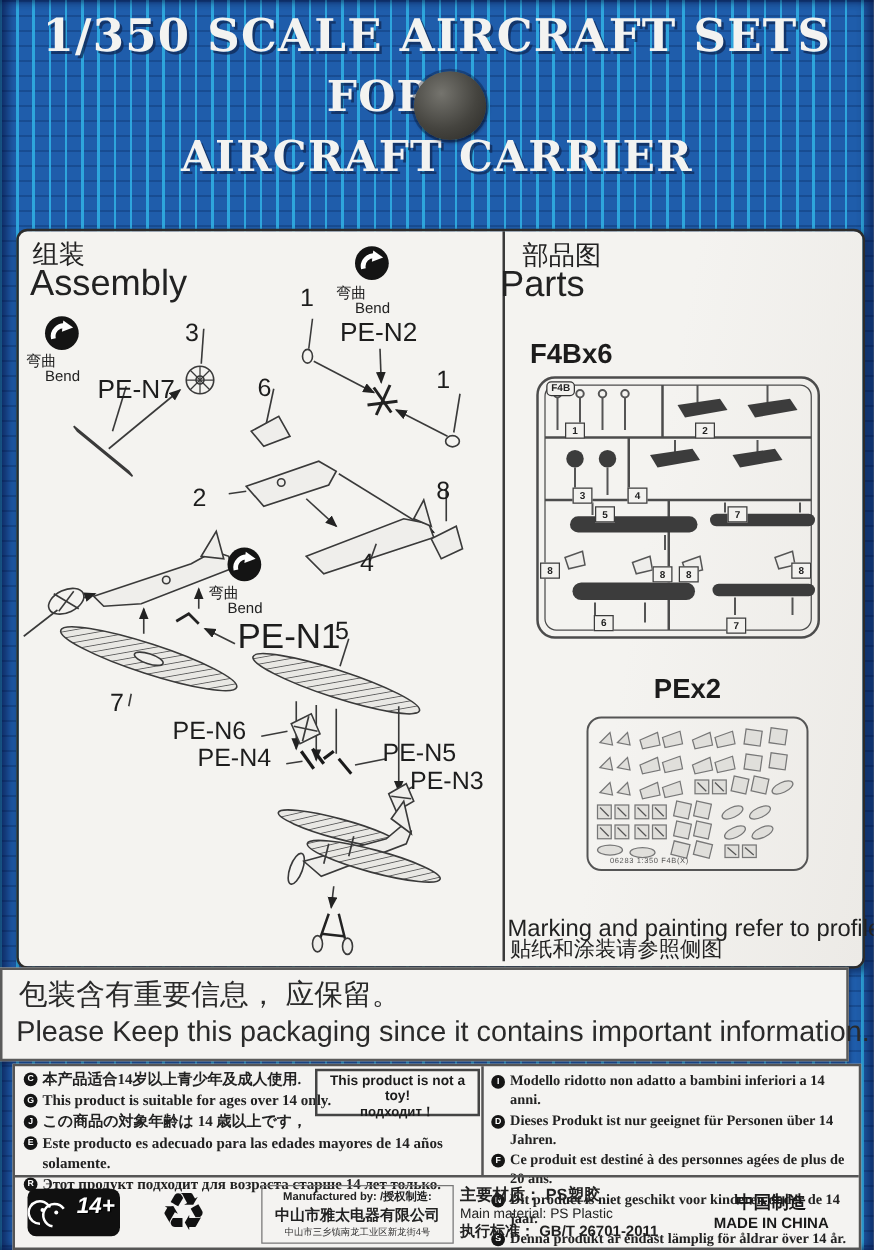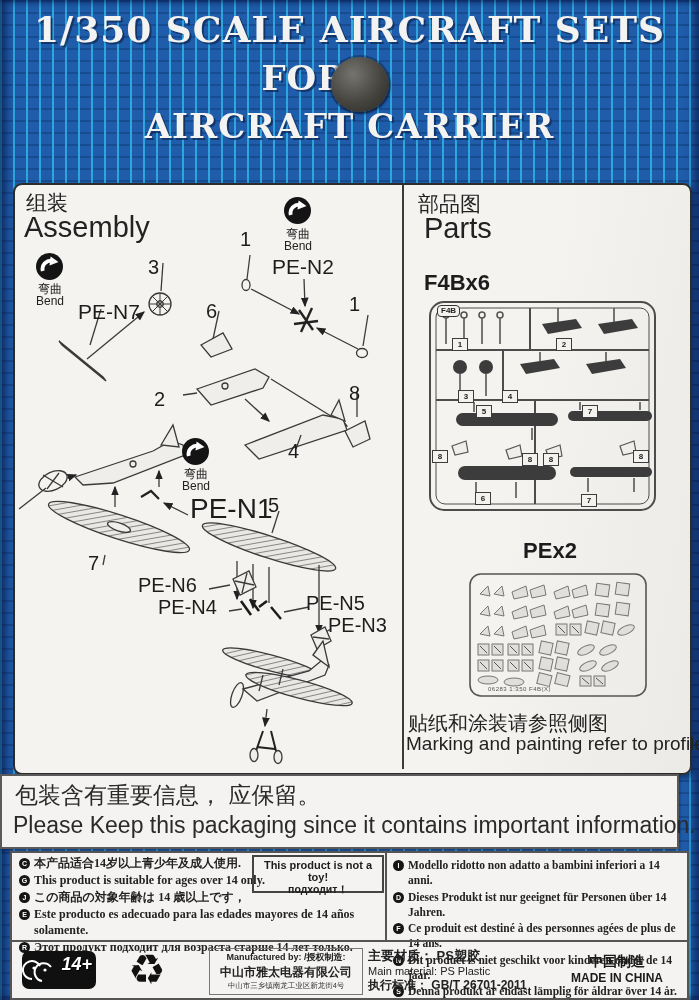--- a/index.html
+++ b/index.html
@@ -23,30 +23,30 @@
   
   .panel{position:absolute;left:13px;top:183px;width:675px;height:588px;
     background:linear-gradient(100deg,#f4f3f0 70%,#eceae6);border:2px solid #2c2c2c;border-radius:9px;
     box-shadow:2px 3px 5px rgba(0,0,30,.4);}
   .vdiv{position:absolute;left:402px;top:185px;width:2px;height:584px;background:#3a3a3a;}
   .hdr-zh{font-size:21px;color:#222;}
   .hdr-en{font-size:29px;color:#222;}
   .lbl{position:absolute;font-size:20px;color:#1d1d1d;white-space:nowrap;}
   .num{position:absolute;font-size:20px;color:#1d1d1d;}
   .bend-ic{position:absolute;width:27px;height:27px;border-radius:50%;background:#141414;}
-  .bend-zh{position:absolute;width:58px;text-align:center;font-size:12px;color:#222;}
+  .bend-zh{position:absolute;width:58px;font-size:12px;color:#222;}
   .bend-en{position:absolute;width:58px;text-align:center;font-size:12px;color:#222;}
   .sprue-title{position:absolute;left:424px;top:270px;font-size:22px;font-weight:bold;}
   .pe-title{position:absolute;left:430px;top:538px;width:240px;text-align:center;font-size:22px;font-weight:bold;}
   .tag{position:absolute;min-width:12px;height:11px;border:1px solid #3c3c3c;background:#f3f2ef;
     font:bold 8px/11px "Liberation Sans",sans-serif;text-align:center;padding:0 1px;color:#222;}
   .f4b-tag{position:absolute;left:437px;top:305px;border:1.5px solid #333;border-radius:4px;
     font:bold 8px/10px "Liberation Sans",sans-serif;padding:0 3px;background:#f3f2ef;color:#222;}
   .pe-code{position:absolute;left:488px;top:686px;font-size:6px;letter-spacing:.5px;color:#555;}
-  .mark-zh{position:absolute;left:408px;top:710px;font-size:20px;color:#222;}
+  .mark-zh{position:absolute;left:408px;top:748px;font-size:17px;color:#222;}
   .mark-en{position:absolute;left:406px;top:733px;font-size:19px;color:#222;white-space:nowrap;}
   
   .keep{position:absolute;left:0;top:774px;width:675px;height:71px;background:#f4f3f1;
     border:2px solid #5a5a5a;box-shadow:1px 2px 3px rgba(0,0,30,.35);}
   .keep-zh{position:absolute;left:13px;top:4px;font-size:23px;color:#2a2a2a;}
   .keep-en{position:absolute;left:11px;top:36px;font-size:23px;color:#2a2a2a;white-space:nowrap;}
   
   .foot{position:absolute;left:10px;top:851px;width:675px;height:145px;background:#f4f3f1;
     border:2px solid #555;font-family:"Liberation Serif",serif;}
   .warn-left{position:absolute;left:7px;top:3px;width:364px;}
@@ -249,21 +249,21 @@
   <div class="num" style="left:288px;top:440px;">4</div>
   <div class="num" style="left:268px;top:494px;">5</div>
   <div class="num" style="left:88px;top:552px;">7</div>
 
   <div class="lbl" style="left:138px;top:574px;">PE-N6</div>
   <div class="lbl" style="left:158px;top:596px;">PE-N4</div>
   <div class="lbl" style="left:306px;top:592px;">PE-N5</div>
   <div class="lbl" style="left:328px;top:614px;">PE-N3</div>
 
   <div class="abs hdr-zh" style="left:418px;top:190px;">部品图</div>
-  <div class="abs hdr-en" style="left:424px;top:212px;">Parts</div>
+  <div class="abs hdr-en" style="left:400px;top:212px;">Parts</div>
   <div class="sprue-title">F4Bx6</div>
 
   <svg class="abs" style="left:428px;top:300px;" width="229" height="212" viewBox="0 0 229 212">
     <g stroke="#4c4c4c" stroke-width="2" fill="none">
       <rect x="2" y="2" width="225" height="208" rx="14"></rect>
       <rect x="8" y="8" width="213" height="196" rx="9" stroke-width="1"></rect>
       <line x1="8" y1="50" x2="221" y2="50"></line>
       <line x1="8" y1="100" x2="221" y2="100"></line>
       <line x1="102" y1="8" x2="102" y2="50"></line>
       <line x1="75" y1="50" x2="75" y2="100"></line>
@@ -435,21 +435,21 @@
       <div class="warn-row">
         <span class="lang-b">I</span>
         <span>Modello ridotto non adatto a bambini inferiori a 14 anni.</span>
       </div>
       <div class="warn-row">
         <span class="lang-b">D</span>
         <span>Dieses Produkt  ist nur geeignet für Personen über 14 Jahren.</span>
       </div>
       <div class="warn-row">
         <span class="lang-b">F</span>
-        <span>Ce produit est destiné à des personnes agées de plus de 14 ans.</span>
+        <span>Ce produit est destiné à des personnes agées de plus de 20 ans.</span>
       </div>
       <div class="warn-row">
         <span class="lang-b">N</span>
         <span>Dit product is niet geschikt voor kinderen onder de 14 jaar.</span>
       </div>
       <div class="warn-row">
         <span class="lang-b">S</span>
         <span>Denna produkt är endast lämplig för åldrar över 14 år.</span>
       </div>
     </div>

